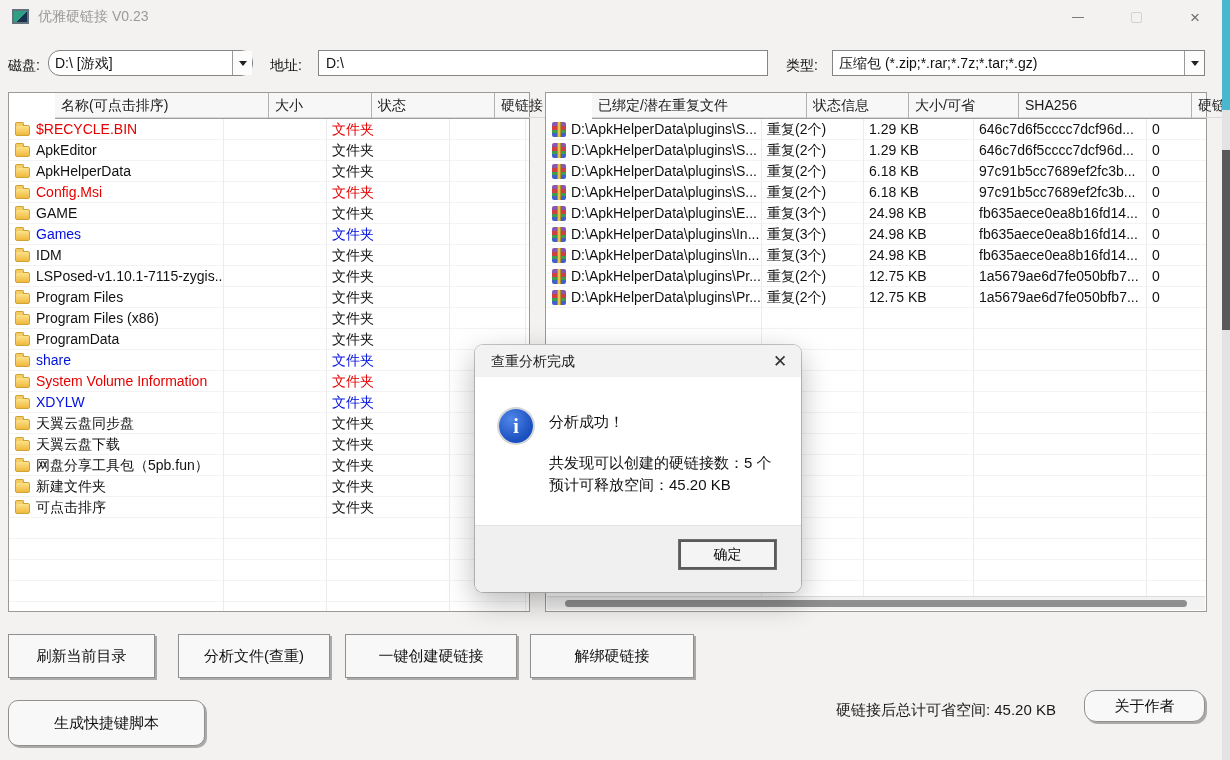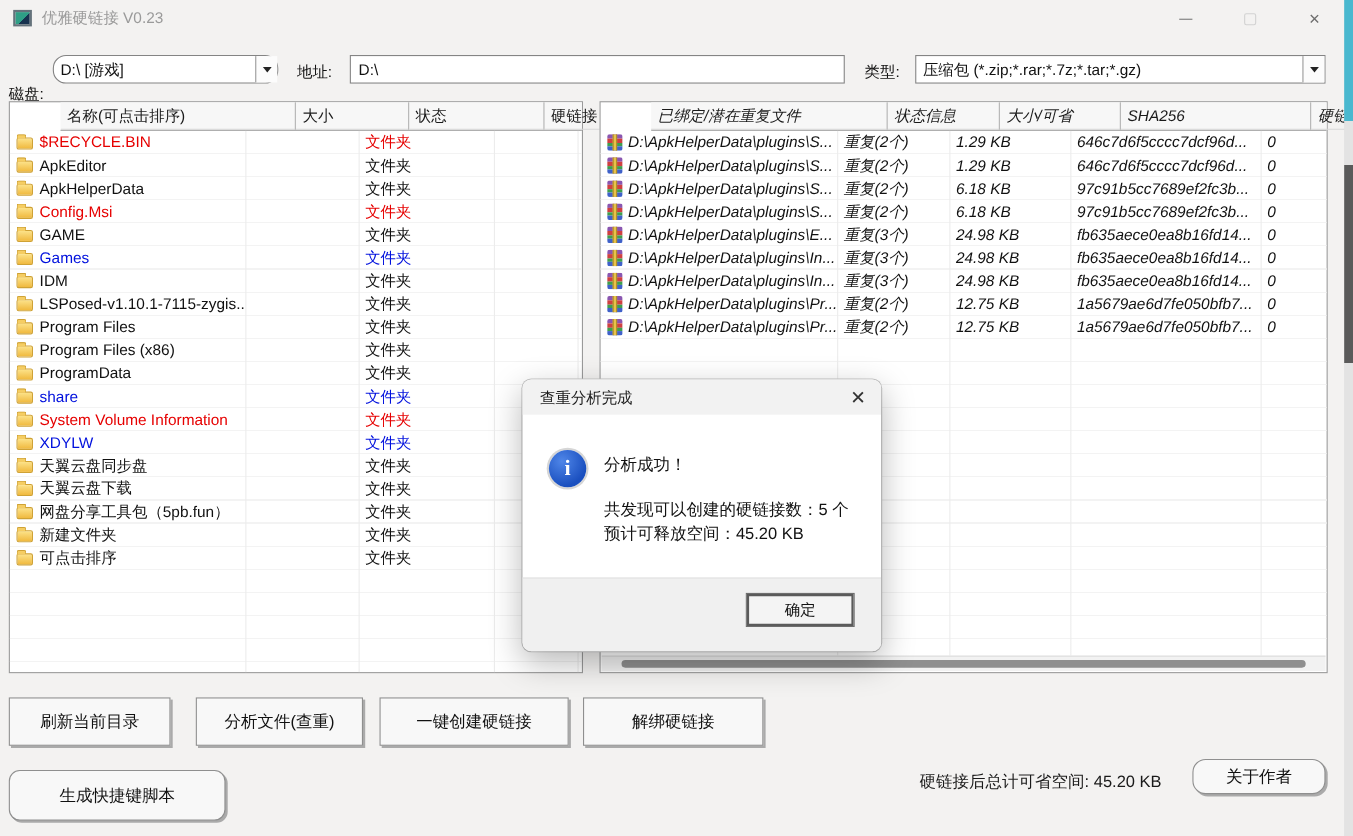--- a/index.html
+++ b/index.html
@@ -31,21 +31,21 @@
 
   
   .table { position:absolute; top:92px; background:#fff; border:1px solid #9a9a9a;padding-left:46px; }
   .thead { display:grid; height:26px; background:#f7f7f7; border-bottom:1px solid #9e9e9e; }
   .thcell { font-size:14px; color:#1a1a1a; padding:4px 6px 0 6px; border-right:1px solid #b2b2b2; white-space:nowrap; overflow:hidden; box-shadow:inset 0 -1px 0 #d8d8d8; }
   .tbody { position:absolute; left:0; right:0; top:26px; bottom:0; overflow:hidden;
            background-repeat:no-repeat, repeat;
   }
   .trow { height:21px; line-height:21px; }
   .lrow { display:grid; grid-template-columns:214px 103px 123px 76px 1fr; }
-  .rrow { display:grid; grid-template-columns:215px 102px 110px 173px 62px 1fr;font-style:italic; }
+  .rrow { display:grid; grid-template-columns:215px 102px 110px 173px 62px 1fr; }
   .cell { font-size:14px; color:#111; padding:0 6px; white-space:nowrap; overflow:hidden; display:flex; align-items:center; }
 
   #left-table  { left:8px;   width:522px; height:520px; }
   #right-table { left:545px; width:662px; height:520px; }
   #left-body  { background-image:linear-gradient(#ececec,#ececec),linear-gradient(#ececec,#ececec),linear-gradient(#ececec,#ececec),linear-gradient(#ececec,#ececec),repeating-linear-gradient(to bottom,transparent 0 20px,#f3f3f3 20px 21px);
                 background-size:1px 100%,1px 100%,1px 100%,1px 100%,100% 100%;
                 background-position:214px 0,317px 0,440px 0,516px 0,0 0; background-repeat:no-repeat,no-repeat,no-repeat,no-repeat,repeat; }
   #right-body { background-image:linear-gradient(#ececec,#ececec),linear-gradient(#ececec,#ececec),linear-gradient(#ececec,#ececec),linear-gradient(#ececec,#ececec),repeating-linear-gradient(to bottom,transparent 0 20px,#f3f3f3 20px 21px);
                 background-size:1px 100%,1px 100%,1px 100%,1px 100%,100% 100%;
                 background-position:215px 0,317px 0,427px 0,600px 0,0 0; background-repeat:no-repeat,no-repeat,no-repeat,no-repeat,repeat; }
@@ -104,21 +104,21 @@
         <div class="min-glyph"></div>
       </div>
     <div class="winbtn btn-max">
         <div class="max-glyph"></div>
       </div>
     <div class="winbtn btn-close">
         <div class="close-glyph">×</div>
       </div>
   </div>
 
-  <div class="tlabel" style="left:8px;margin-top:20px;">磁盘:</div>
+  <div class="tlabel" style="left:8px;">磁盘:</div>
   <div class="combo" style="left:48px; width:205px;border-radius:12px;">
     <div class="val">D:\ [游戏]</div>
     <div class="dd">
         <div class="tri-down"></div>
       </div>
   </div>
   <div class="tlabel" style="left:270px;">地址:</div>
   <input class="addr" style="left: 318px; width: 450px;" value="D:\">
   <div class="tlabel" style="left:786px;">类型:</div>
   <div class="combo" style="left:832px; width:373px;">

